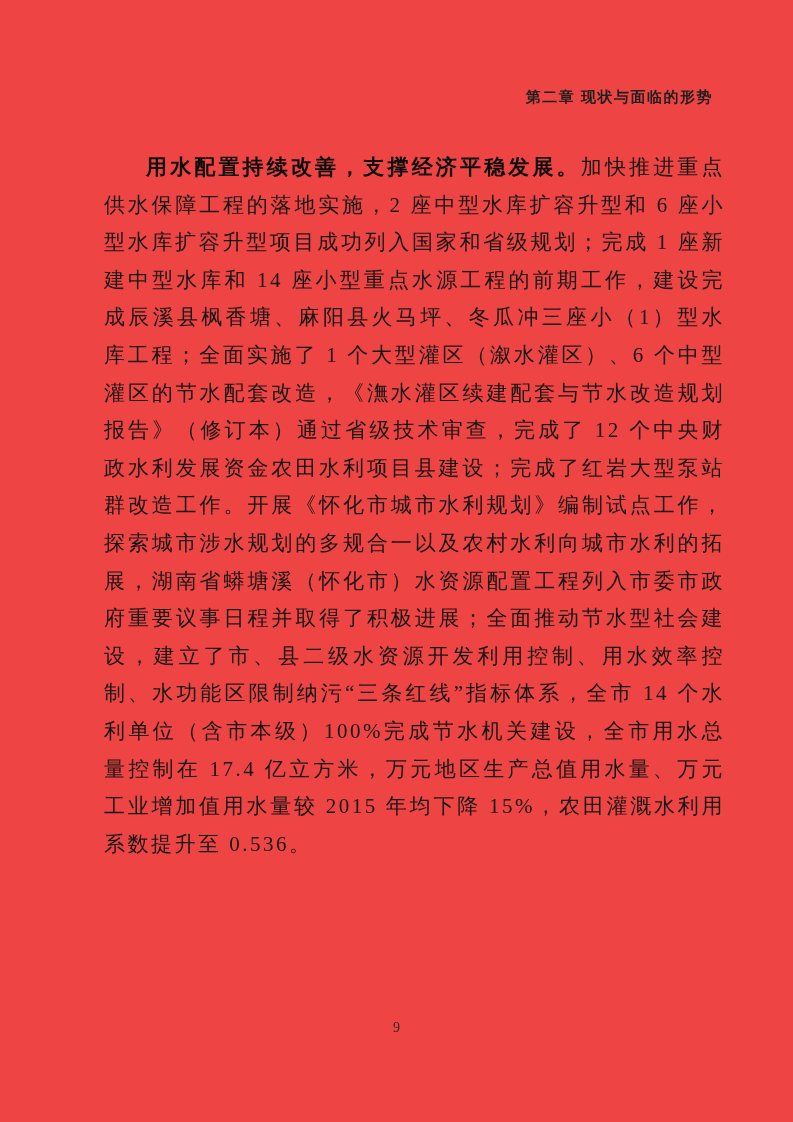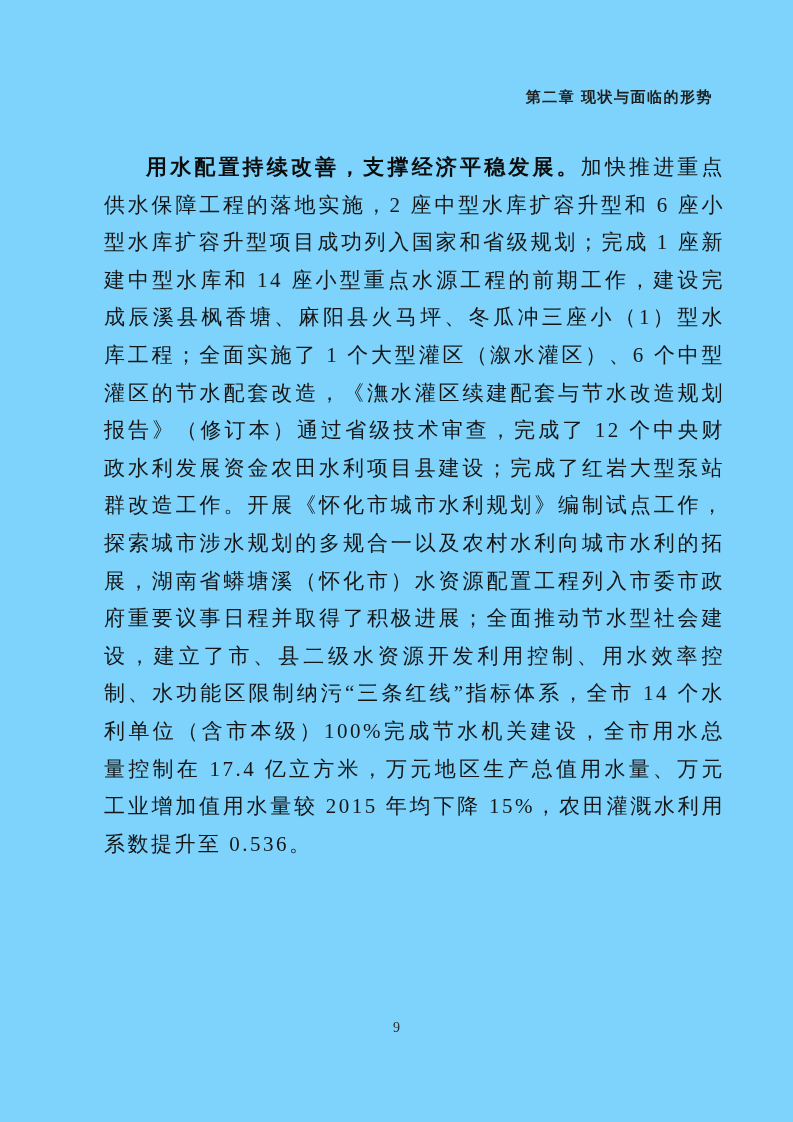--- a/index.html
+++ b/index.html
@@ -4,21 +4,21 @@
 <style>
   html, body {
     margin: 0;
     padding: 0;
     background: #ffffff;
   }
   .page {
     position: relative;
     width: 793px;
     height: 1122px;
-    background: #7dd3fc;
+    background: #ef4444;
     overflow: hidden;
     color: #1b1b1b;
     font-family: "Liberation Serif", serif;
   }
   .running-header {
     position: absolute;
     top: 88px;
     right: 80px;
     font-family: "Liberation Sans", sans-serif;
     font-weight: 700;

